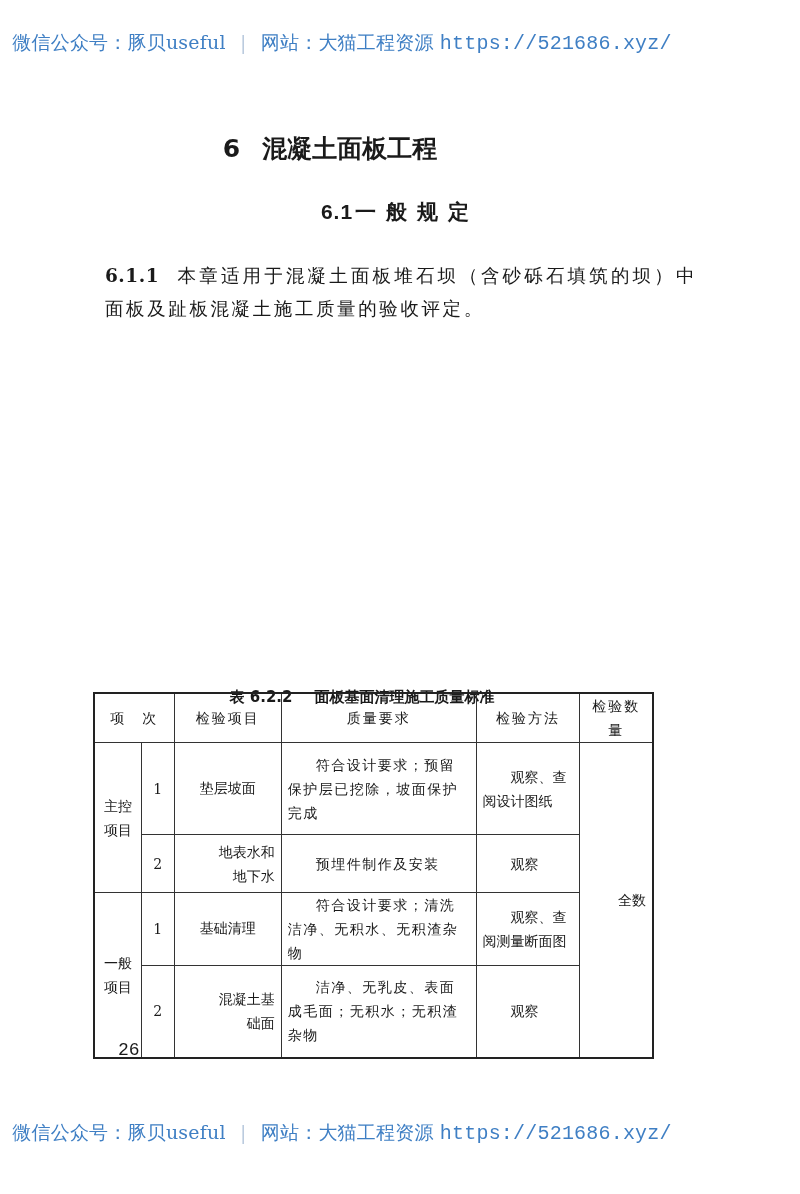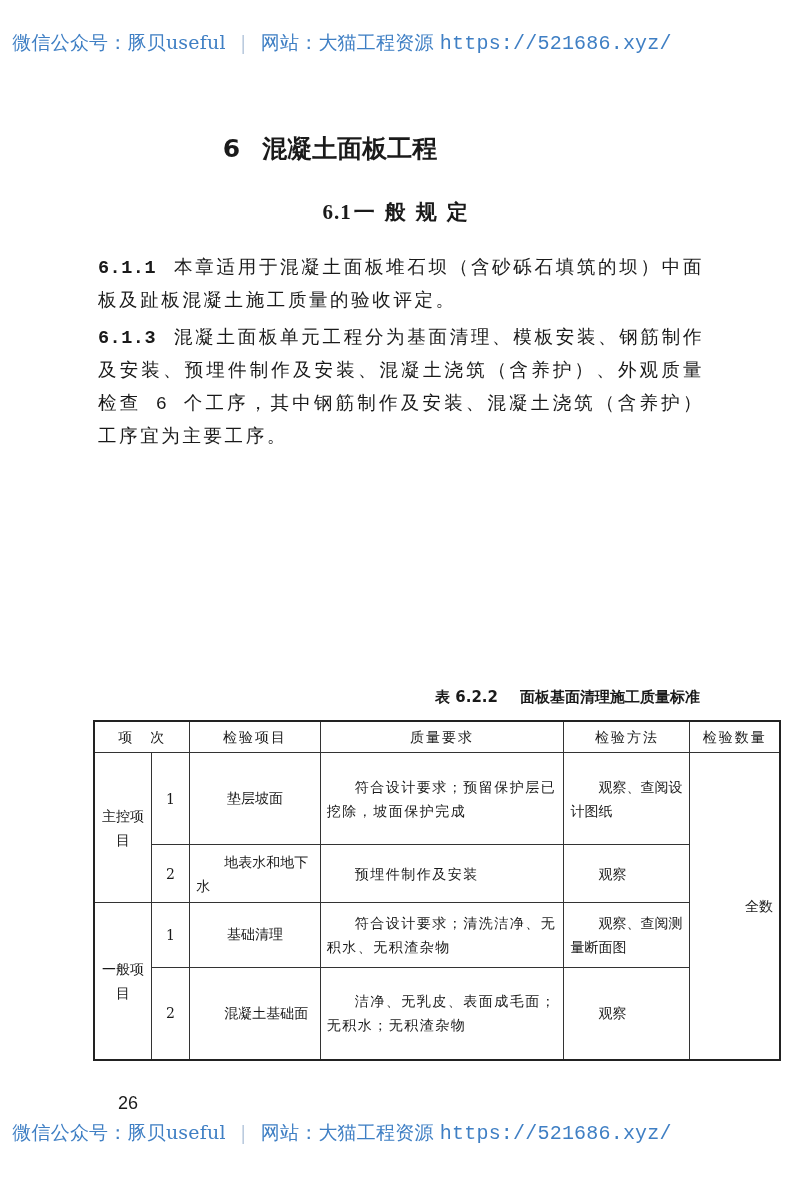--- a/index.html
+++ b/index.html
@@ -20,57 +20,57 @@
   .chapter-title {
     position: absolute; top: 132px; left: 0; width: 660px; text-align: center;
     font-family: "DejaVu Sans", "Liberation Sans", sans-serif; font-weight: bold; font-size: 25px;
   }
   .chapter-title .num { margin-right: 22px; }
   .section-title {
     position: absolute; top: 198px; left: 0; width: 800px; text-align: center;
     font-family: "DejaVu Sans", "Liberation Sans", sans-serif; font-weight: bold; font-size: 21px;
     letter-spacing: 10px;
   }
-  .section-title .num { letter-spacing: 1px; margin-right: 2px; font-family: Liberation Serif, serif; }
+  .section-title .num { letter-spacing: 1px; margin-right: 2px; font-family: Liberation Sans, sans-serif; }
 
   .clauses {
     position: absolute; top: 248px; left: 94px; width: 614px;
     font-size: 18.5px; line-height: 33px; letter-spacing: 2.6px; text-align: justify;
   }
-  .clause { margin: 4px; font-family: Liberation Mono, monospace; }
+  .clause { margin: 11px; }
   .clause .cnum { font-weight: bold; letter-spacing: 0.5px; margin-right: 18px; }
 
   .table-caption {
-    position: absolute; top: 688px; left: 0; width: 700px; text-align: right;
+    position: absolute; top: 688px; left: 12px; width: 700px; text-align: center;
     font-family: "DejaVu Sans", "Liberation Sans", sans-serif; font-weight: bold; font-size: 15px;
   }
   .table-caption .num { margin-right: 22px; }
 
   table.std {
-    position: absolute; top: 720px; left: 93px; width: 688px;
+    position: absolute; top: 692px; left: 93px; width: 561px;
     border-collapse: collapse; font-size: 14px; line-height: 24px;
     border: 2px solid #222;
   }
   table.std td, table.std th {
     border: 1px solid #333; padding: 0 6px; font-weight: normal; vertical-align: middle;
   }
   table.std th { height: 30px; text-align: center; letter-spacing: 2px; }
   .c-type { width: 37px; text-align: center; }
   .c-no { width: 21px; text-align: center; }
-  .c-item { width: 102px; }
+  .c-item { width: 102px; text-align: right; }
   .c-req { width: 202px; letter-spacing: 1.5px; margin-top: 45px; }
   .c-method { width: 98px; }
   .c-qty { width: 66px; text-align: right; }
   .indent { text-indent: 2em; }
   .center { text-align: center; font-family: Liberation Mono, monospace; }
   .r1 { height: 92px; } .r2 { height: 58px; } .r3 { height: 65px; } .r4 { height: 92px; }
 
   .page-number {
-    position: absolute; top: 1093px; left: 118px; font-size: 18px;
-    font-family: Liberation Sans, sans-serif;
+    position: absolute; top: 1040px; left: 118px; font-size: 18px;
+    font-family: Liberation Mono, monospace;
   }
 </style>
 </head>
 <body>
 
 <div class="watermark wm-top">
   <span>微信公众号：豚贝useful</span>
   <span class="sep">|</span>
   <span>网站：大猫工程资源</span>
   <span class="url">https://521686.xyz/</span>
@@ -79,21 +79,20 @@
 <div class="chapter-title">
   <span class="num">6</span><span>混凝土面板工程</span>
 </div>
 
 <div class="section-title">
   <span class="num">6.1</span><span>一般规定</span>
 </div>
 
 <div class="clauses">
   <p class="clause"><span class="cnum">6.1.1</span><span>本章适用于混凝土面板堆石坝（含砂砾石填筑的坝）中面板及趾板混凝土施工质量的验收评定。</span></p>
-  <p class="clause"><span class="cnum">6.1.3</span><span>混凝土面板单元工程分为基面清理、模板安装、钢筋制作及安装、预埋件制作及安装、混凝土浇筑（含养护）、外观质量检查 6 个工序，其中钢筋制作及安装、混凝土浇筑（含养护）工序宜为主要工序。</span></p>
 </div>
 
 <div class="table-caption">
   <span class="num">表 6.2.2</span><span>面板基面清理施工质量标准</span>
 </div>
 
 <table class="std">
   <tbody>
       <tr>
     <th colspan="2">项　次</th>

